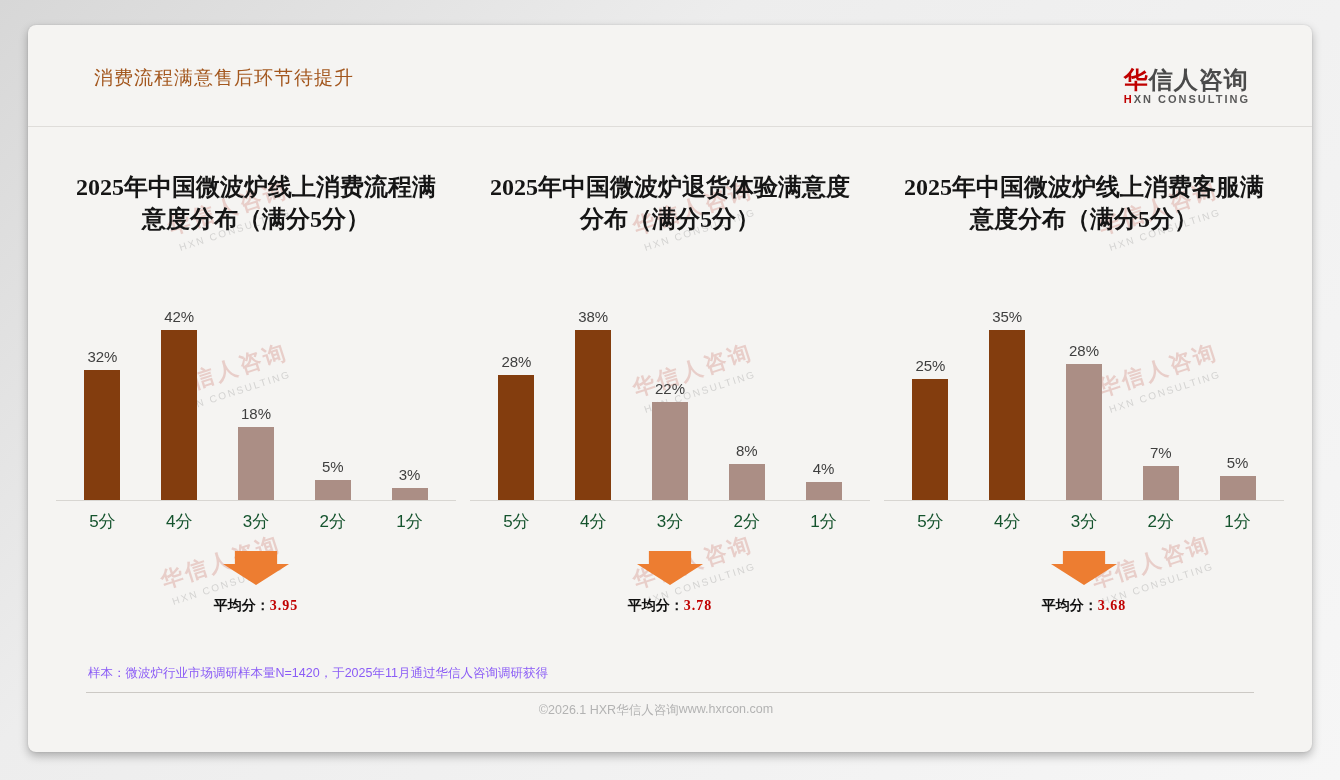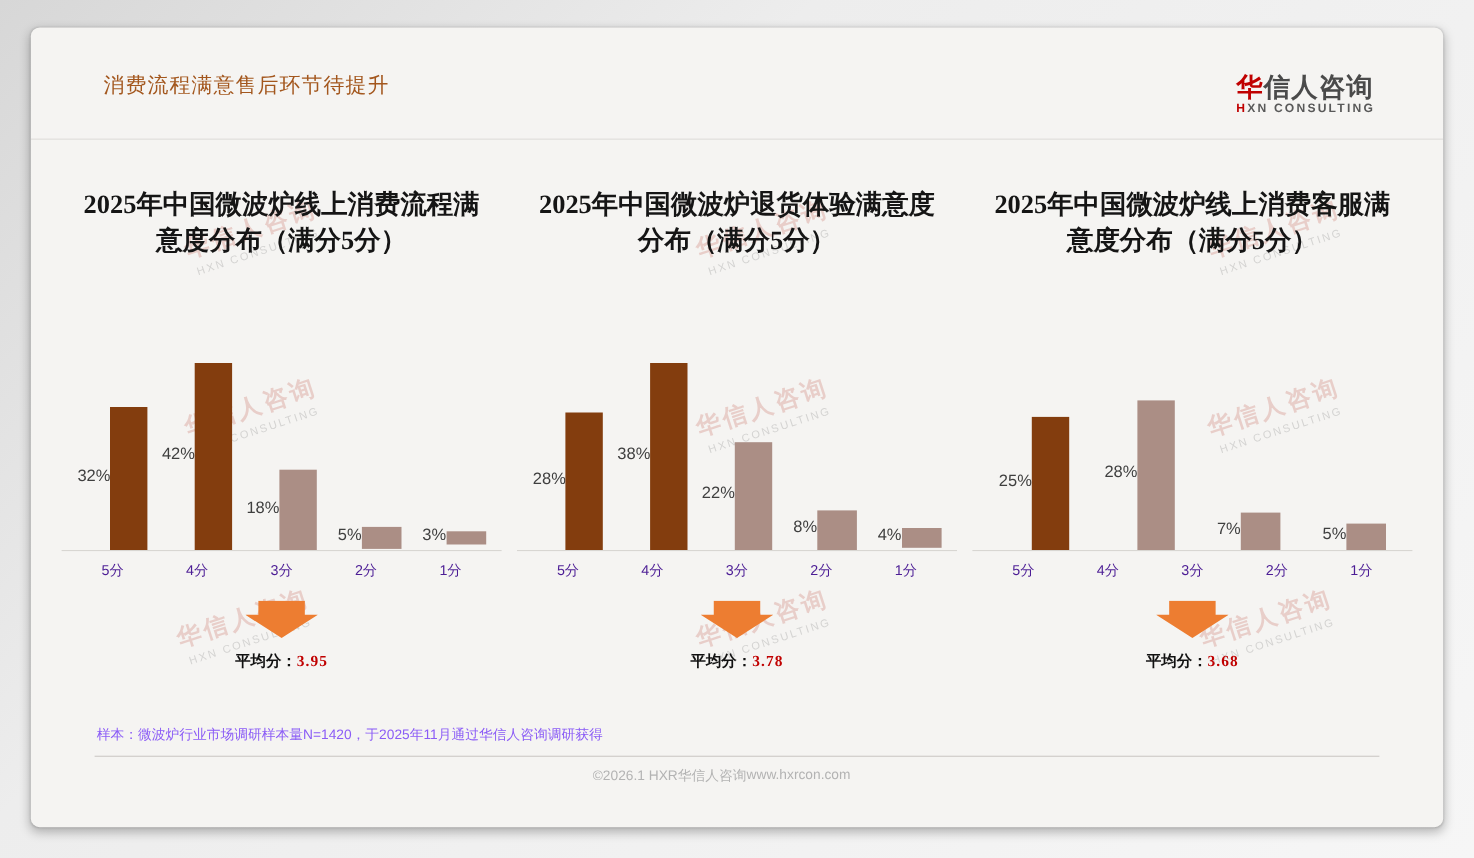--- a/index.html
+++ b/index.html
@@ -30,25 +30,25 @@
   .logo-en { font-size:11px; font-weight:bold; color:#595959; letter-spacing:2px; margin-top:1px; }
   .logo-en .accent { color:#c00000; }
 
   
   .charts { display:flex; gap:14px; padding:44px 28px 0 28px; }
   .chart-col { flex:1; min-width:0; }
   .chart-title { font-family:"Liberation Serif", serif; font-weight:bold; font-size:24px;
     color:#151515; text-align:center; line-height:1.35; height:60px; padding:0 14px; }
   .plot { height:232px; margin-top:38px; padding:0 8px; display:flex;
     align-items:flex-end; justify-content:space-around; border-bottom:1px solid #d8d6d2; }
-  .bar-col { width:64px; display:flex; flex-direction:row; align-items:center; justify-content:flex-end;margin-top:44px; }
+  .bar-col { width:64px; display:flex; flex-direction:column; align-items:center; justify-content:flex-end;margin-top:44px; }
   .bar-value { font-size:15px; color:#3f3f3f; margin-bottom:5px; }
   .bar { width:36px; }
   .cats { display:flex; justify-content:space-around; padding:0 8px; margin-top:9px; }
-  .cat { width:64px; text-align:center; font-size:13px; color:#4c1d95; }
+  .cat { width:64px; text-align:center; font-size:17px; color:#14532d; }
 
   .arrow-wrap { display:flex; justify-content:center; margin-top:18px; }
   .down-arrow { width:66px; height:34px; background:#ed7d31;
     clip-path:polygon(18% 0, 82% 0, 82% 38%, 100% 38%, 50% 100%, 0 38%, 18% 38%); }
   .avg { text-align:center; margin-top:12px; font-family:"Liberation Serif", serif;
     font-weight:bold; font-size:14px; color:#111; }
   .avg .score { color:#c00000; letter-spacing:1px; }
 
   
   .footnote { margin:50px 0 0 60px; font-size:12.5px; color:#8b5cf6; }
@@ -184,20 +184,24 @@
       </div>
 
       <div class="chart-col">
         <div class="chart-title">2025年中国微波炉线上消费客服满意度分布（满分5分）</div>
         <div class="plot">
             <div class="bar-col">
               <div class="bar-value">25%</div>
               <div class="bar" style="height: 121px; background: rgb(131, 61, 14);"></div>
             </div>
             <div class="bar-col">
+              <div class="bar-value">35%</div>
+              <div class="bar" style="height: 170px; background: rgb(131, 61, 14);"></div>
+            </div>
+            <div class="bar-col">
               <div class="bar-value">28%</div>
               <div class="bar" style="height: 136px; background: rgb(171, 142, 133);"></div>
             </div>
             <div class="bar-col">
               <div class="bar-value">7%</div>
               <div class="bar" style="height: 34px; background: rgb(171, 142, 133);"></div>
             </div>
             <div class="bar-col">
               <div class="bar-value">5%</div>
               <div class="bar" style="height: 24px; background: rgb(171, 142, 133);"></div>

